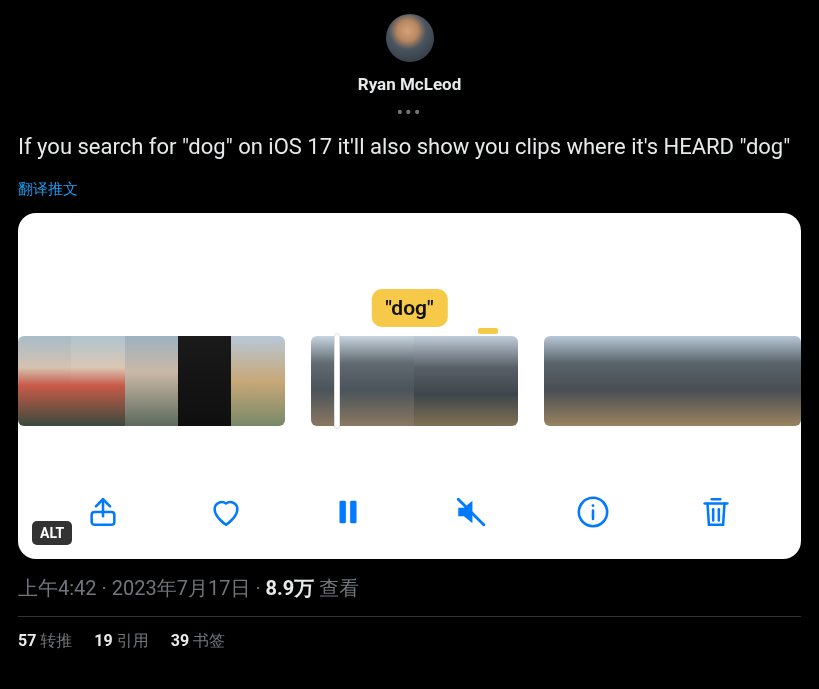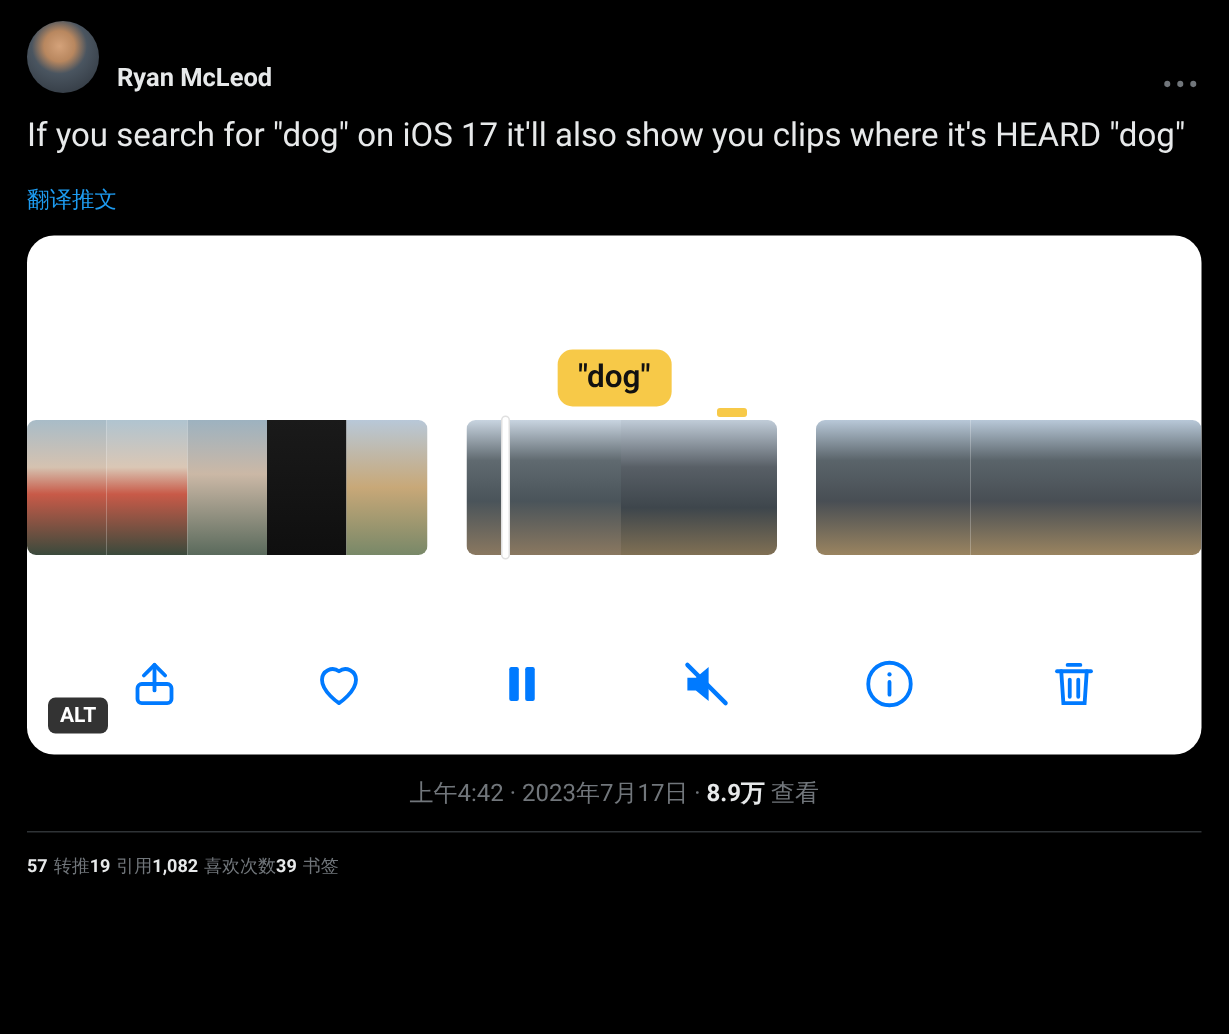--- a/index.html
+++ b/index.html
@@ -9,23 +9,24 @@
     height: 689px;
     font-family: -apple-system, BlinkMacSystemFont, "Segoe UI", Roboto, Helvetica, Arial, sans-serif;
     color: #e7e9ea;
     overflow: hidden;
   }
   .tweet {
     padding: 14px 18px;
   }
   .header {
     display: flex;
-    align-items: flex-end;
+    align-items: center;
     gap: 12px;
     margin-bottom: 14px;
+    flex-direction: column;
   }
   .avatar {
     width: 48px;
     height: 48px;
     border-radius: 50%;
     background: linear-gradient(135deg, #5a6b7c 0%, #2c3540 50%, #1a1f26 100%);
     flex-shrink: 0;
     overflow: hidden;
     position: relative;
   }
@@ -162,34 +163,34 @@
     background: #333;
     color: #fff;
     font-weight: 700;
     font-size: 14px;
     padding: 4px 8px;
     border-radius: 5px;
     cursor: pointer;
     text-align: center;
   }
   .meta {
-    font-size: 16px;
+    font-size: 20px;
     color: #71767b;
     margin-bottom: 14px;
-    text-align: center;
   }
   .meta .views-num { color: #e7e9ea; font-weight: 700; }
   .divider {
     height: 1px;
     background: #2f3336;
     margin: 4px 0 14px 0;
   }
   .stats {
     display: flex;
-    font-size: 12px;
+    gap: 22px;
+    font-size: 16px;
     color: #71767b;
   }
   .stats .num { color: #e7e9ea; font-weight: 700; margin-right: 4px; }
 </style>
 </head>
 <body>
 
 <div class="tweet">
 
   <div class="header">
@@ -283,17 +284,16 @@
     <span>2023年7月17日</span> ·
     <span class="views-num">8.9万</span>
     <span>查看</span>
   </div>
 
   <div class="divider"></div>
 
   <div class="stats">
     <span><span class="num">57</span><span>转推</span></span>
     <span><span class="num">19</span><span>引用</span></span>
-    <span><span class="num">1,082</span><span>喜欢次数</span></span>
     <span><span class="num">39</span><span>书签</span></span>
   </div>
 
 </div>
 
 </body></html>

